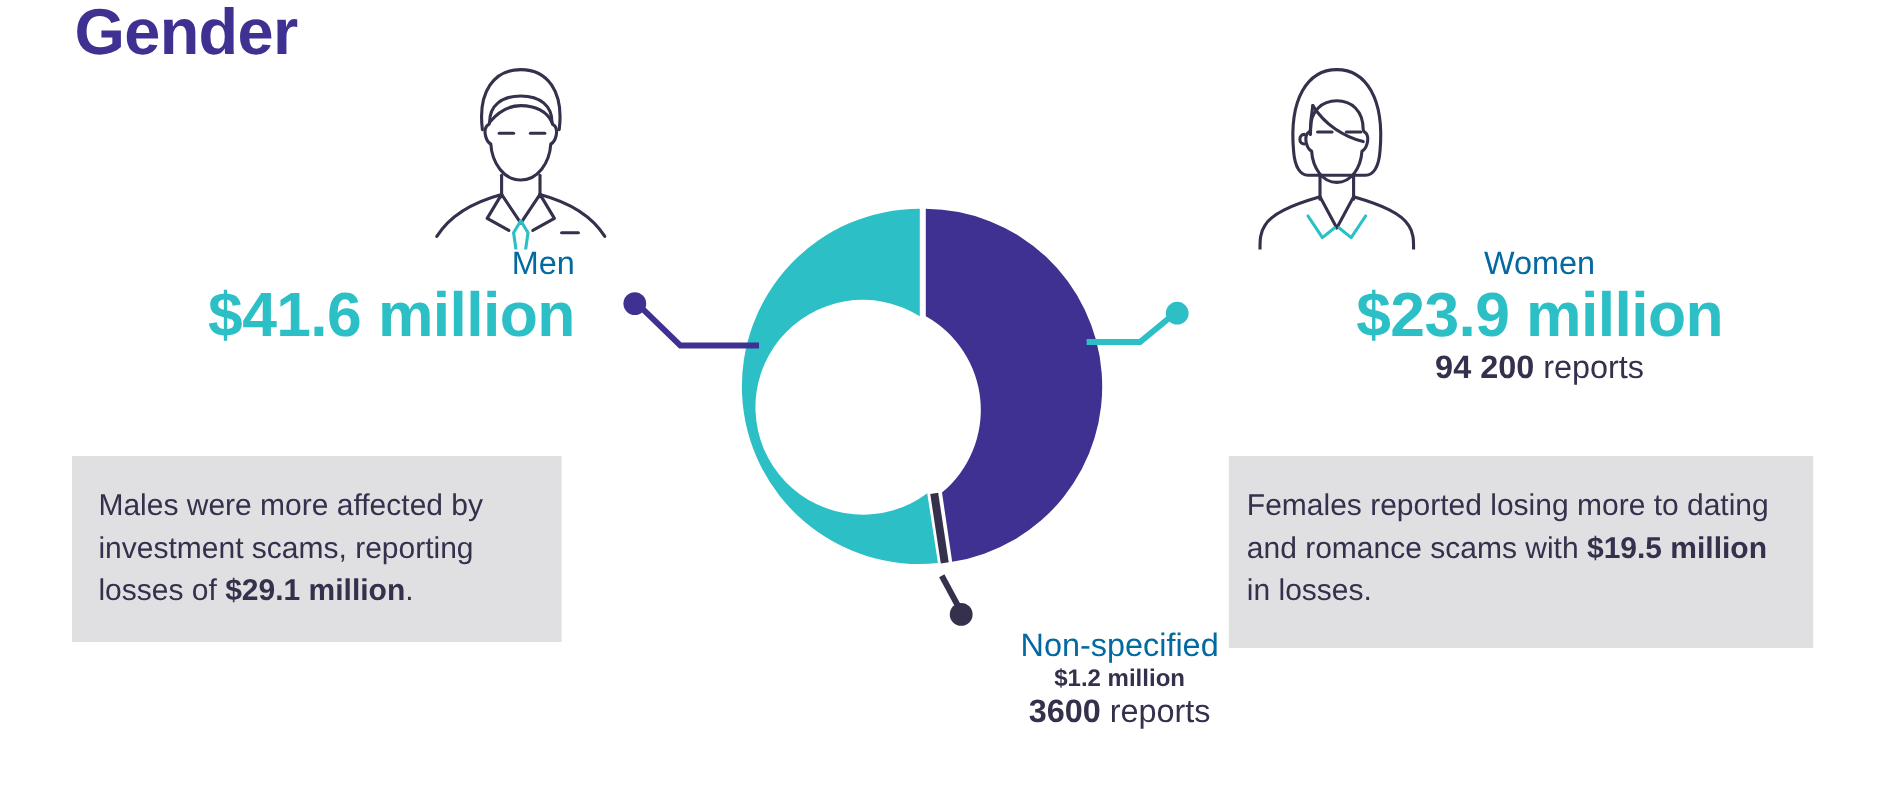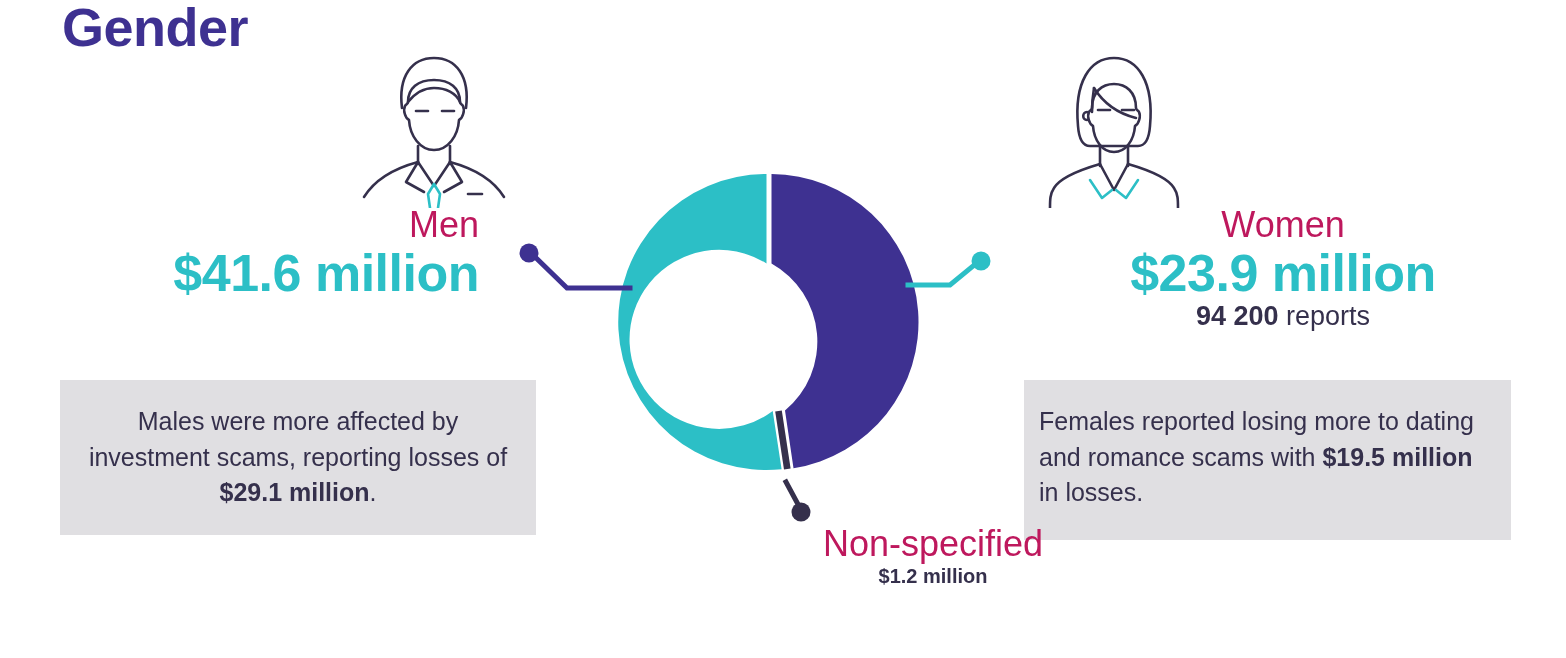--- a/index.html
+++ b/index.html
@@ -26,22 +26,22 @@
     top: -2px;
     font-size: 54px;
     font-weight: bold;
     color: #3E3191;
     letter-spacing: -0.5px;
     line-height: 1.1;
   }
 
   
   .seg-label {
-    font-size: 36px;
-    color: #be185d;
+    font-size: 27px;
+    color: #0369a1;
     line-height: 1.1;
     white-space: nowrap;
   }
   .seg-amount {
     font-size: 52px;
     font-weight: bold;
     color: #2CBFC6;
     line-height: 1.08;
     letter-spacing: -0.5px;
     white-space: nowrap;
@@ -68,24 +68,24 @@
   #men-block {
     position: absolute;
     left: 60px;
     top: 205px;
     width: 419px;
     text-align: right;
   }
   #men-note {
     left: 60px;
     top: 380px;
-    width: 476px;
+    width: 408px;
     height: 155px;
     padding: 24px 22px 0 22px;
-    text-align: center;
+    text-align: left;
   }
 
   
   #women-block {
     position: absolute;
     left: 1048px;
     top: 205px;
     width: 470px;
     text-align: center;
   }
@@ -217,20 +217,21 @@
     <div class="seg-reports"><b>94 200</b><span> reports</span></div>
   </div>
 
   <div class="note-box" id="women-note">
     <span>Females reported losing more to dating and romance scams with </span><b>$19.5 million</b><span> in losses.</span>
   </div>
 
   <div id="nonspec-block">
     <div class="seg-label">Non-specified</div>
     <div class="seg-amount-dark">$1.2 million</div>
+    <div class="seg-reports"><b>3600</b><span> reports</span></div>
   </div>
 
   <div id="donut-wrap">
     <svg viewBox="0 0 1566 658" width="1566" height="658">
 
       <path fill="#2CBFC6" d="M 766.5 174
                A 148 148 0 1 0 781.6 469.2
                L 772.7 411.0
                A 89.5 89.5 0 1 1 766.5 263.5
                Z"></path>

